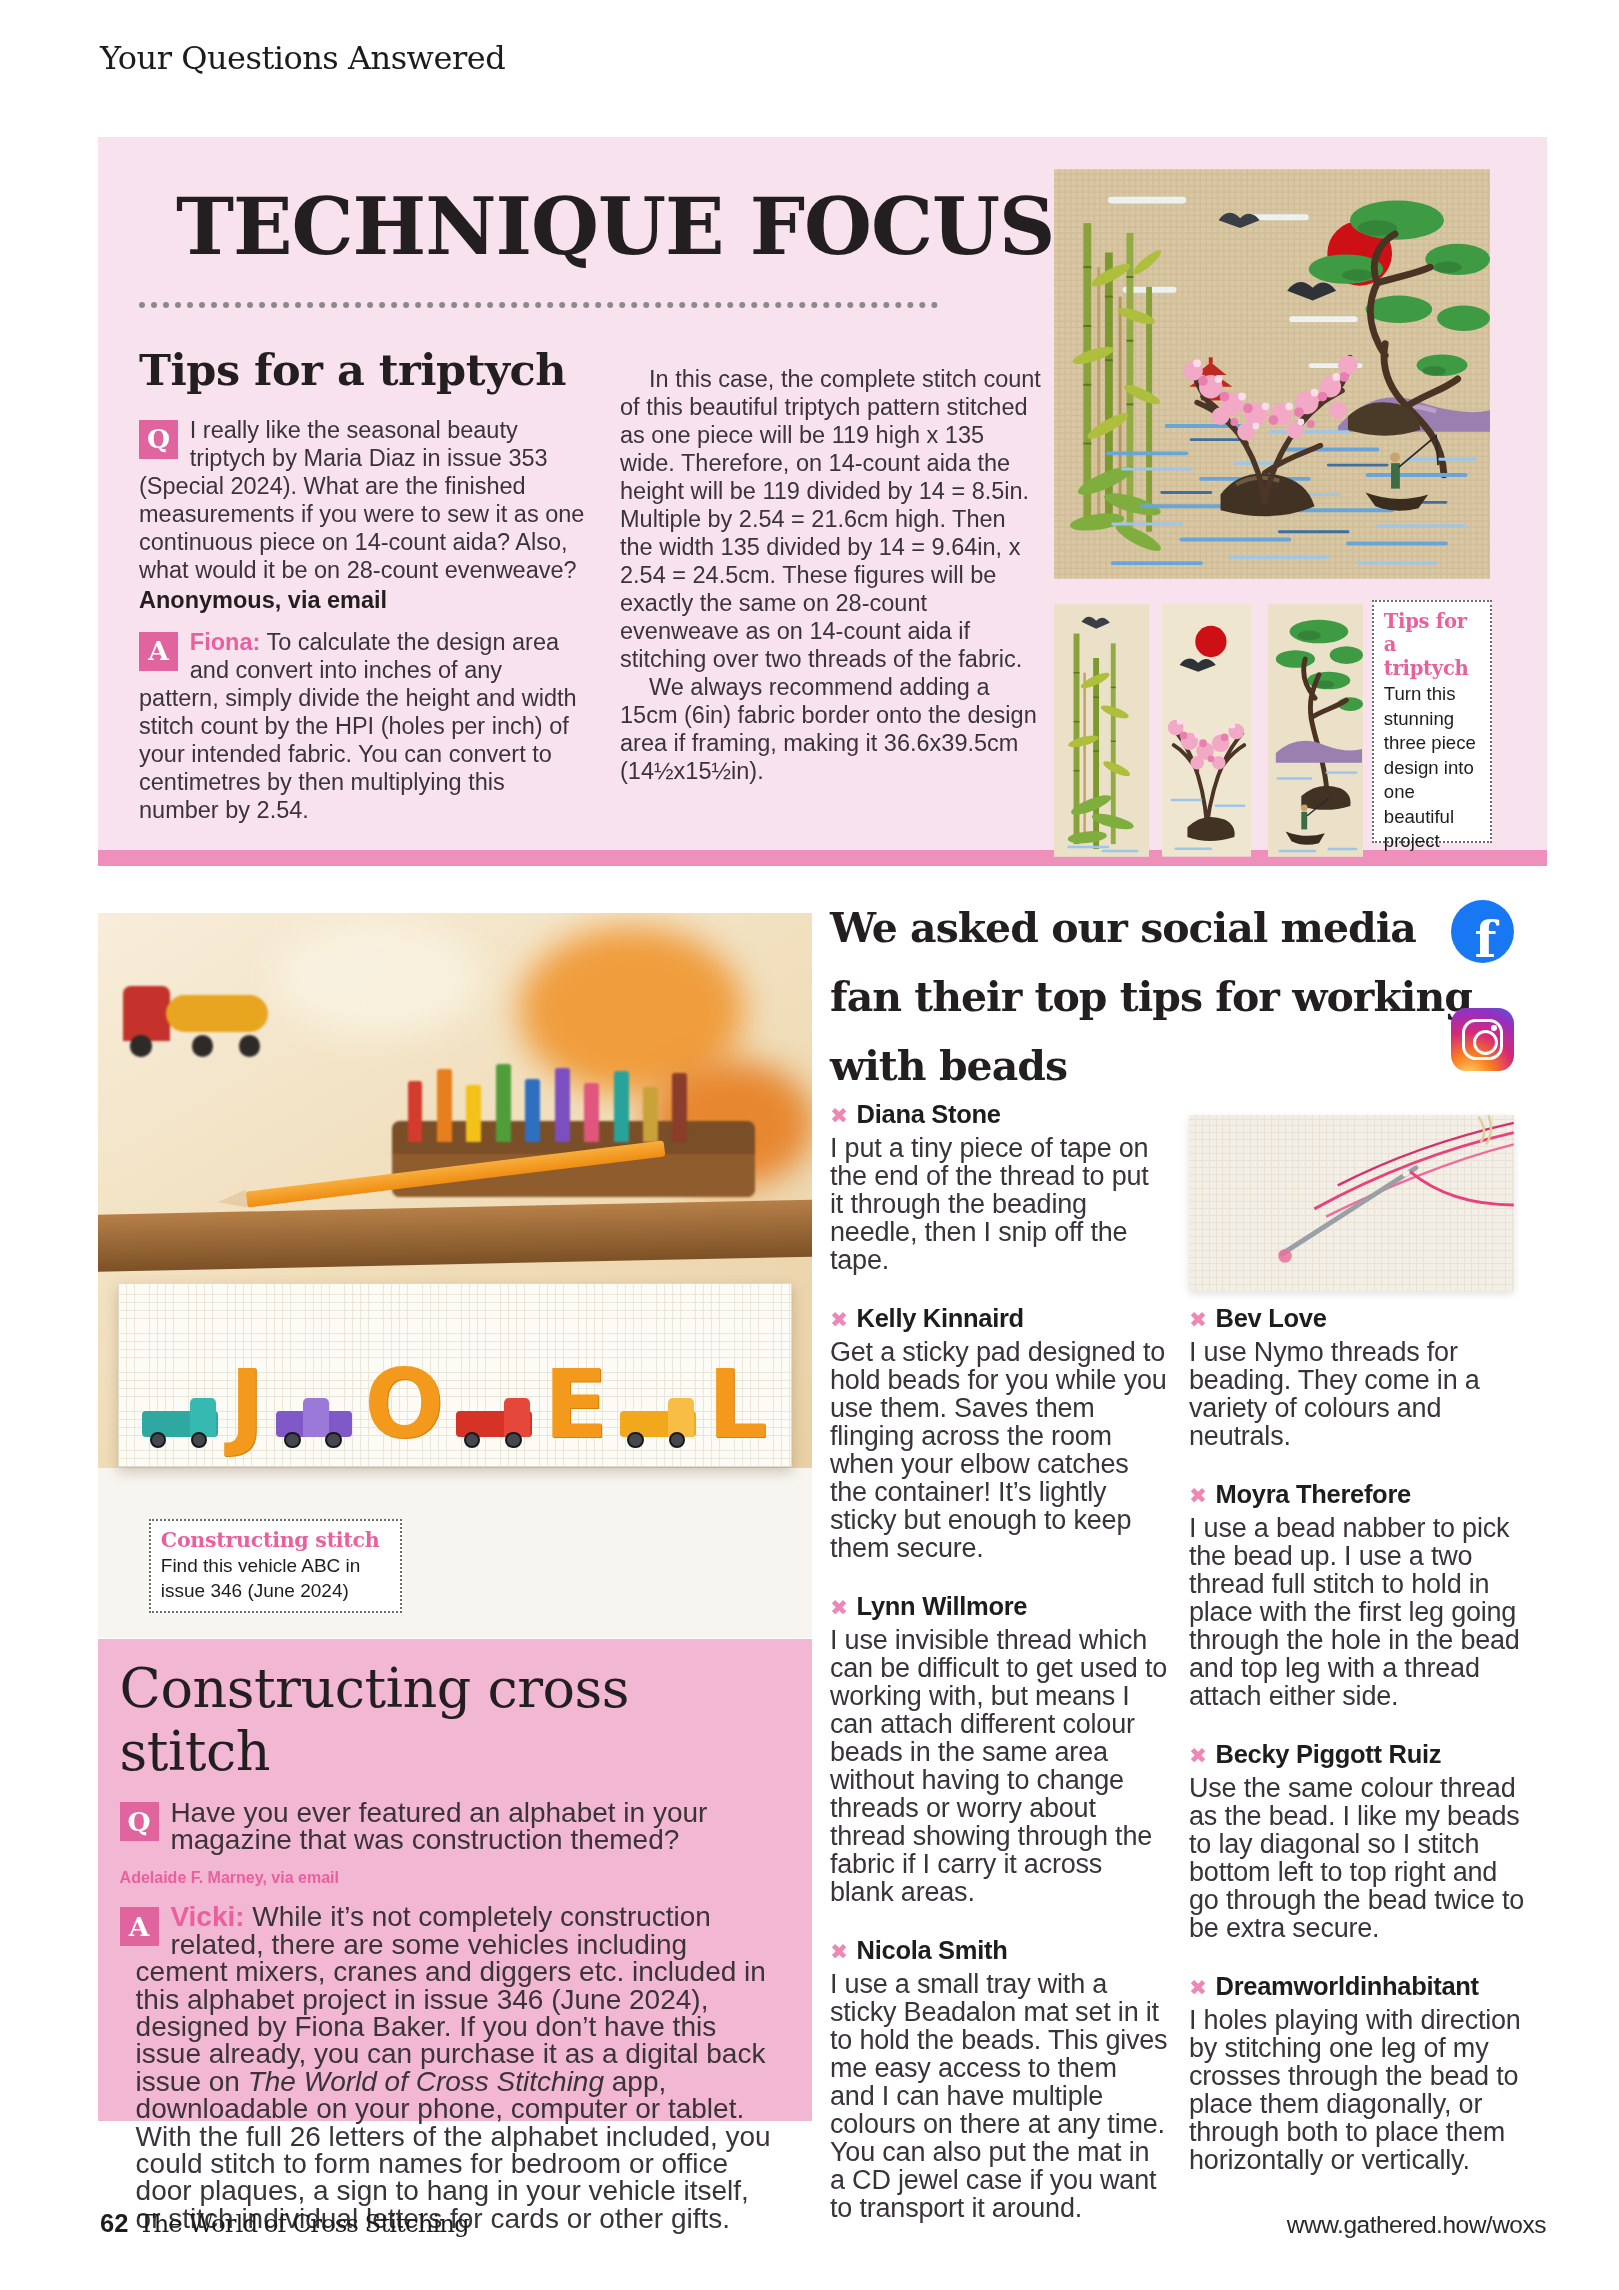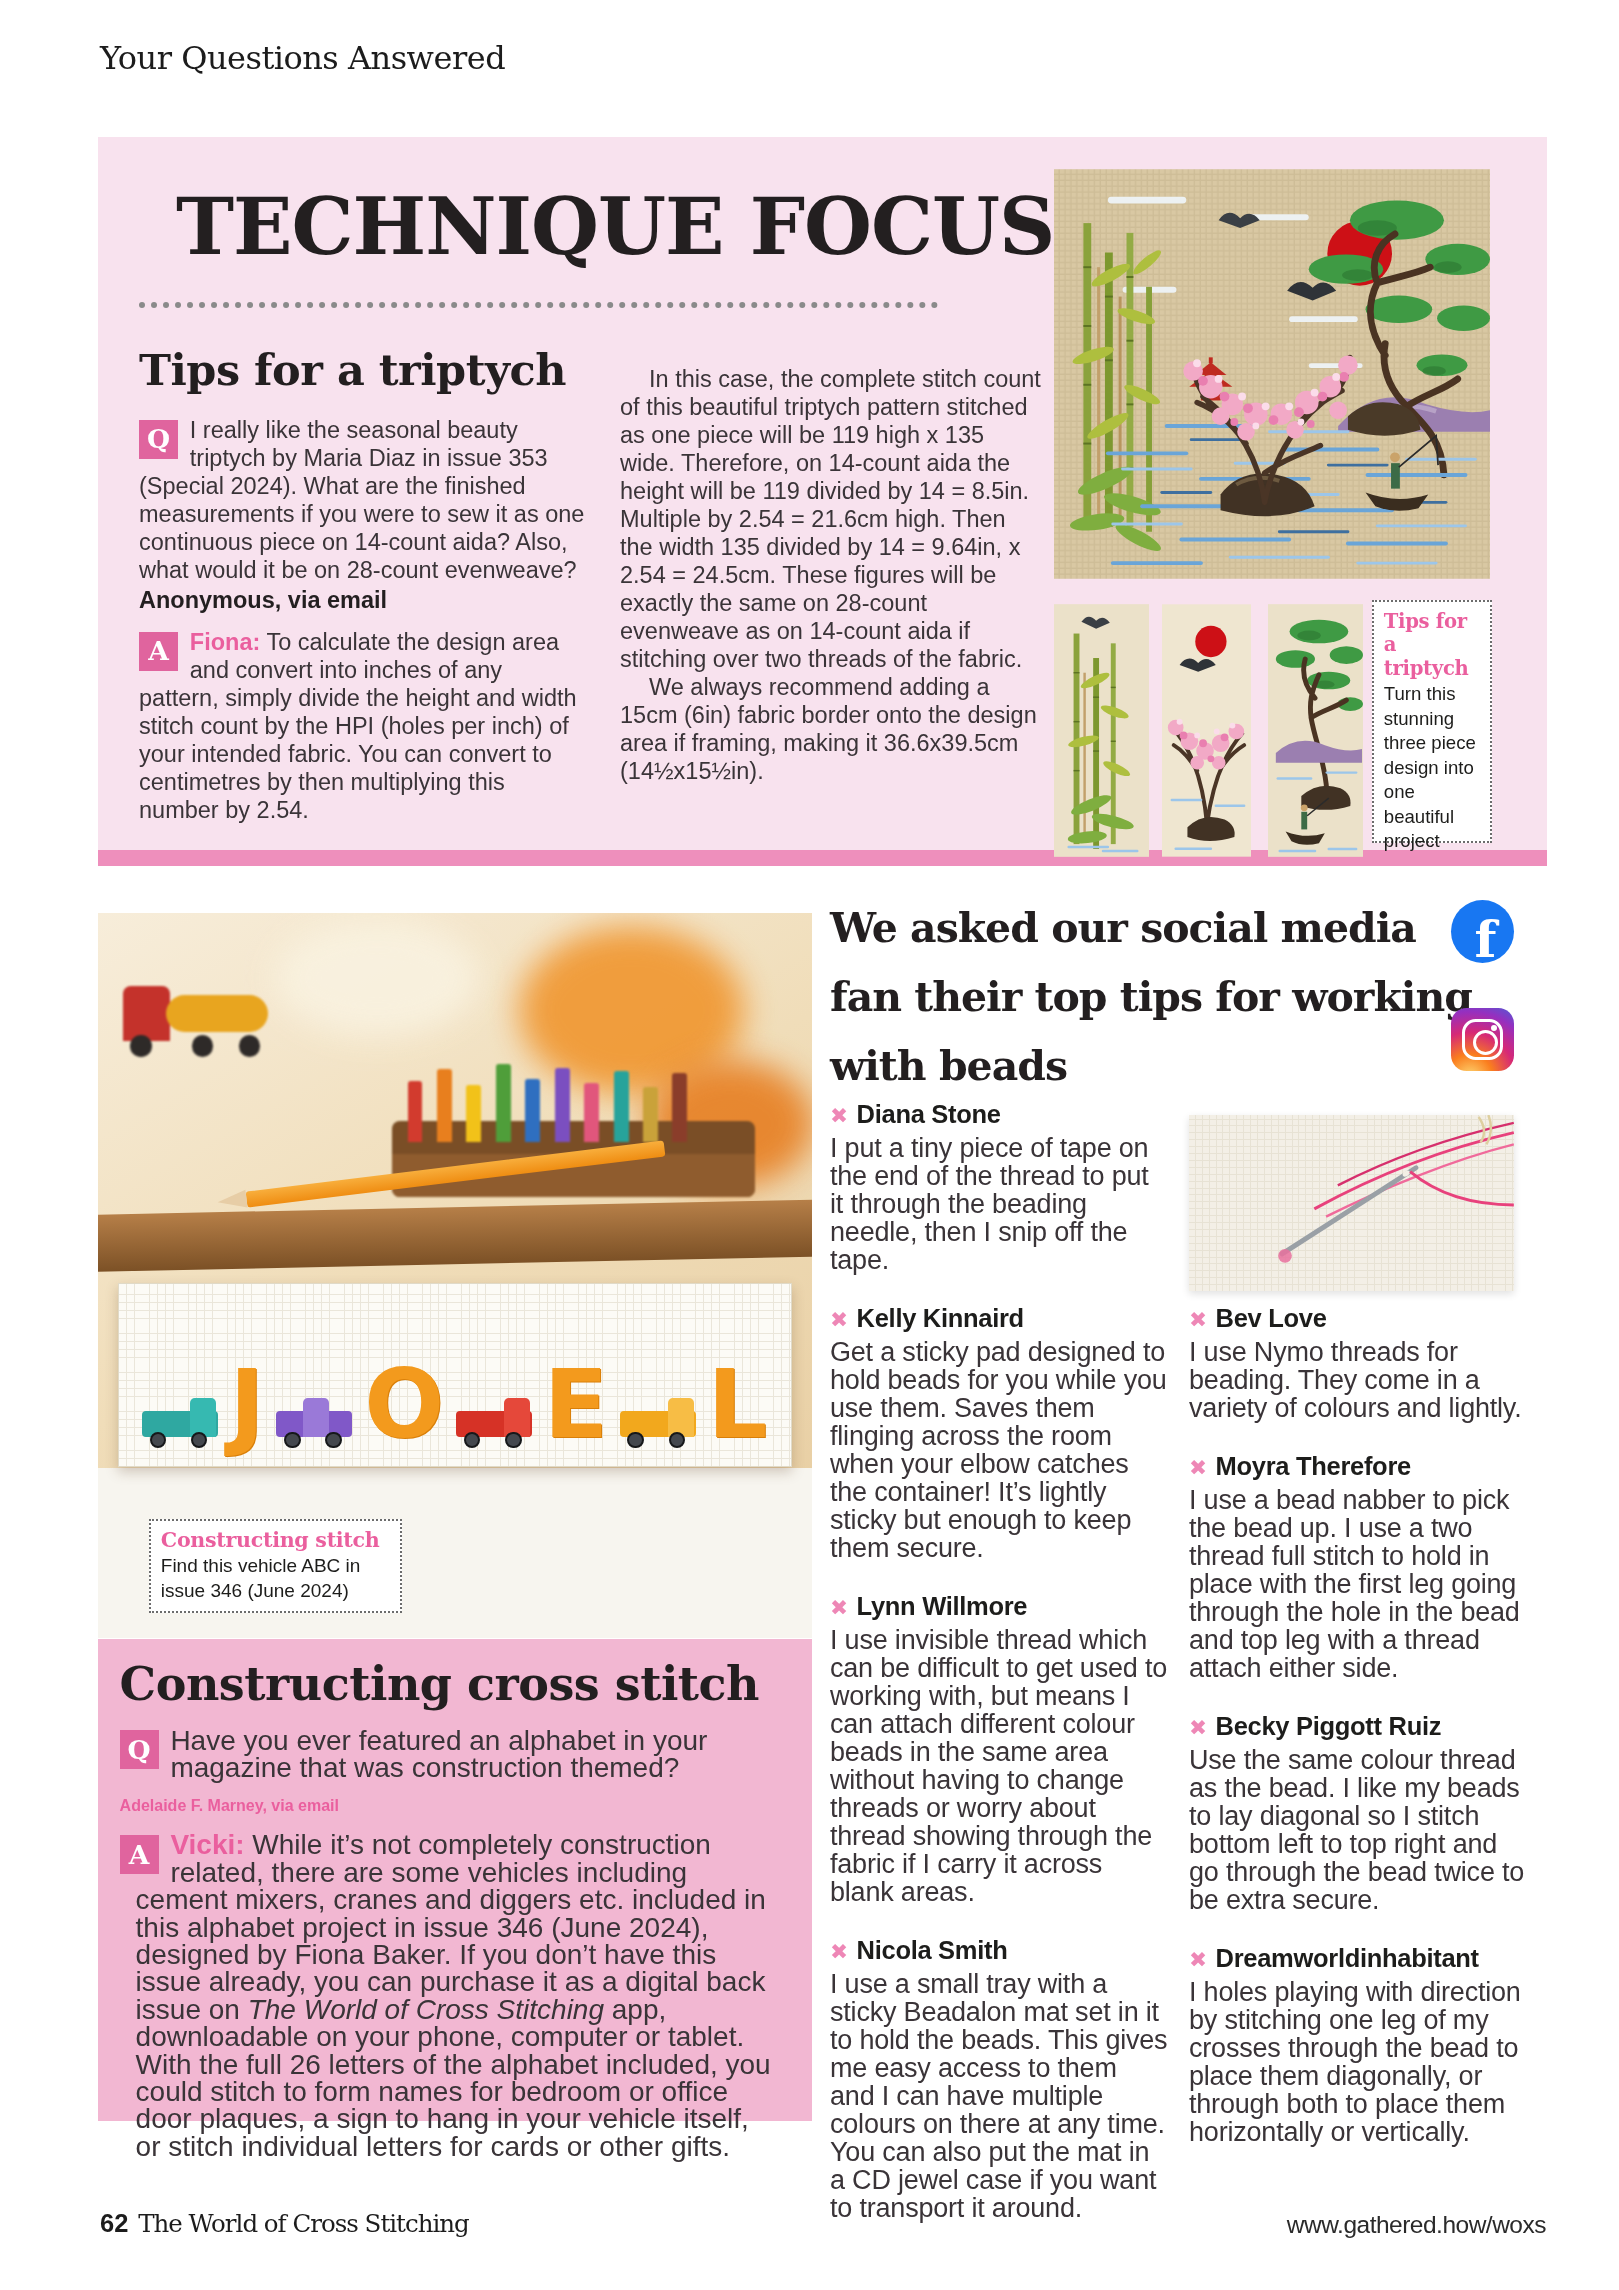--- a/index.html
+++ b/index.html
@@ -58,21 +58,21 @@
     display:flex;align-items:flex-end;justify-content:center;gap:11.8px;padding:0 9.8px;box-sizing:border-box}
   .stitchletter{font-family:"DejaVu Sans",sans-serif;font-weight:bold;font-size:94px;line-height:1;color:#f39a1d;padding-bottom:13.7px;text-shadow:1px 1px 0 #d97f08}
   .veh{position:relative;width:76px;height:49px;margin-bottom:17.6px}
   .veh-body{position:absolute;bottom:11.8px;left:0;width:76px;height:25.5px;border-radius:3.9px}
   .veh-cab{position:absolute;bottom:11.8px;right:2px;width:25.5px;height:39px;border-radius:4.9px 4.9px 0 0}
   .veh-w{position:absolute;bottom:0;width:16.7px;height:16.7px;border-radius:50%;background:#44484e;border:2.9px solid #16181a;box-sizing:border-box}
   .fabricbottom{position:absolute;left:0;top:555px;width:714px;height:171px;background:#f7f5ef}
   .capbox-vehicle{left:149px;top:1519px;width:253px}
   
   .conspanel{left:98px;top:1639px;width:714px;height:482px;background:#f2b7d2;box-sizing:border-box;padding:17.6px 23.5px 0 21.6px}
-  .h-cons{font-size:46px;font-weight:700;letter-spacing:-0.5px;margin:0 0 9.8px 0}
+  .h-cons{font-size:54px;font-weight:400;letter-spacing:-0.5px;margin:0 0 9.8px 0}
   .conspanel p.qa{font-size:28px;line-height:27.4px;margin:16px}
   .conspanel .atext{font-size:23.5px;line-height:27.4px}
   .mag-italic{font-style:italic}
   
   .h-social{left:830px;top:894px;width:647px;font-size:41px;line-height:69px;font-weight:600;letter-spacing:-1px}
   .fbicon{left:1451px;top:900px;width:63px;height:63px;border-radius:50%;background:#1877f2;color:#fff;
     font-family:"DejaVu Serif",serif;font-weight:bold;font-size:51px;line-height:63px;text-align:center;overflow:hidden}
   .fbicon span{position:relative;top:7.8px;left:2.9px}
   .igicon{left:1451px;top:1008px;width:63px;height:63px;border-radius:15.7px;
     background:radial-gradient(circle at 30% 110%,#feda75 0%,#fa7e1e 28%,#d62976 55%,#962fbf 80%,#4f5bd5 100%)}
@@ -502,21 +502,21 @@
   </div>
   <div class="tip">
     <div class="tip-name"><span class="tip-cross">✖</span><span>Nicola Smith</span></div>
     <div class="tip-text">I use a small tray with a sticky Beadalon mat set in it to hold the beads. This gives me easy access to them and I can have multiple colours on there at any time. You can also put the mat in a CD jewel case if you want to transport it around.</div>
   </div>
 </div>
 
 <div class="abs tipcolB">
   <div class="tip">
     <div class="tip-name"><span class="tip-cross">✖</span><span>Bev Love</span></div>
-    <div class="tip-text">I use Nymo threads for beading. They come in a variety of colours and lightly.</div>
+    <div class="tip-text">I use Nymo threads for beading. They come in a variety of colours and neutrals.</div>
   </div>
   <div class="tip">
     <div class="tip-name"><span class="tip-cross">✖</span><span>Moyra Therefore</span></div>
     <div class="tip-text">I use a bead nabber to pick the bead up. I use a two thread full stitch to hold in place with the first leg going through the hole in the bead and top leg with a thread attach either side.</div>
   </div>
   <div class="tip">
     <div class="tip-name"><span class="tip-cross">✖</span><span>Becky Piggott Ruiz</span></div>
     <div class="tip-text">Use the same colour thread as the bead. I like my beads to lay diagonal so I stitch bottom left to top right and go through the bead twice to be extra secure.</div>
   </div>
   <div class="tip">

